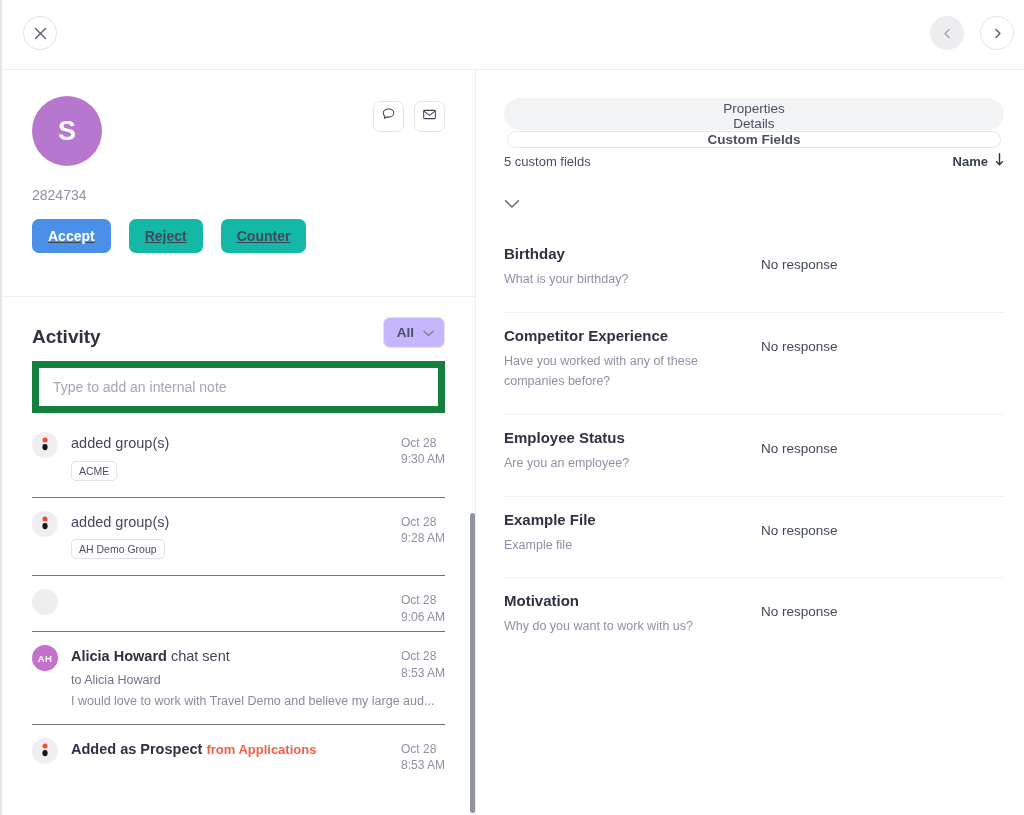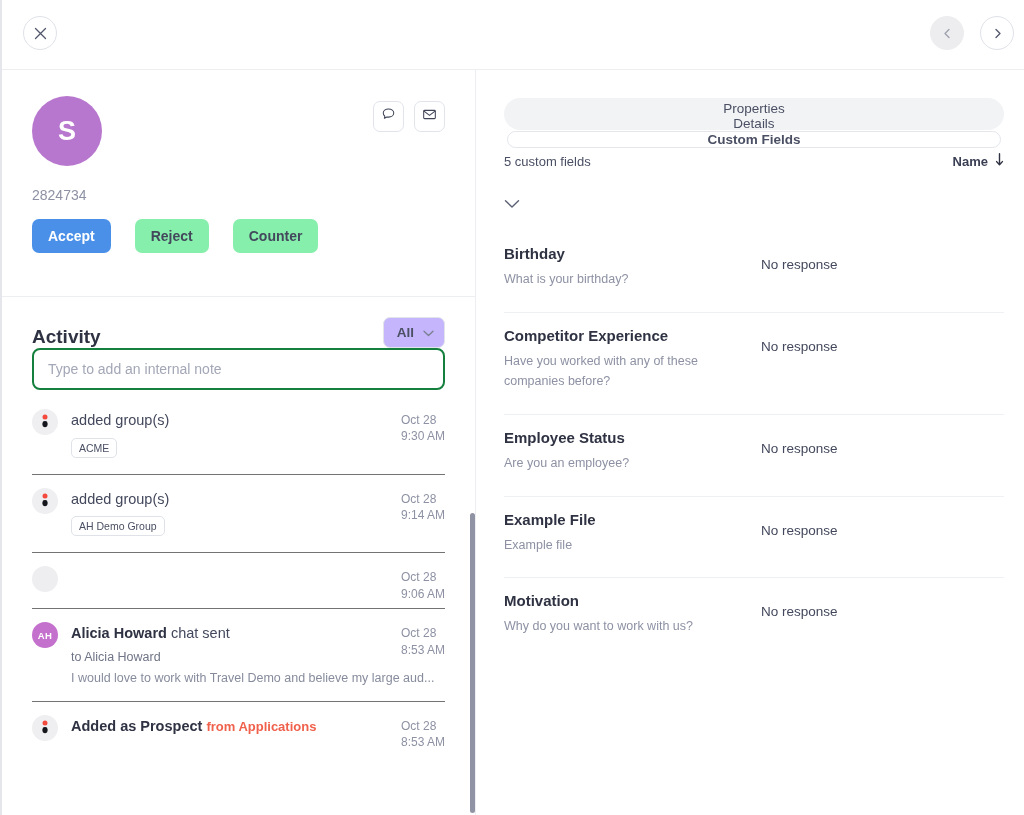--- a/index.html
+++ b/index.html
@@ -86,48 +86,49 @@
   }
   .name-row {
     display: flex; align-items: baseline; gap: 11px;
     margin-top: 21px;
   }
   .company-name {
     font-size: 25px; font-weight: 700; color: #2f3242; letter-spacing: -0.2px;
   }
   .company-id { font-size: 14px; color: #8d91a3; }
 
-  .actions { display: flex; gap: 24px; margin-top: 16px; }
+  .actions { display: flex; gap: 18px; margin-top: 16px; text-decoration: underline; }
   .pill {
     border: none; border-radius: 7px;
     padding: 9px 16px;
     font-size: 14px; font-weight: 600;
     font-family: inherit;
     cursor: pointer;
   }
   .pill.primary { background: #4a90e8; color: #fff; }
-  .pill.neutral { background: #86efac; color: #43485c; }
+  .pill.neutral { background: #14b8a6; color: #43485c; }
 
   
   .activity { position: relative; padding: 20px 30px 0 30px; }
   .activity-head {
     display: flex; align-items: flex-end; justify-content: space-between;
   }
   .activity-title { font-size: 19px; font-weight: 700; color: #2f3242; }
   .filter-select {
     border: 1px solid #e1e4ea; border-radius: 7px;
     background: #c4b5fd;
     padding: 7px 10px 7px 13px;
     display: flex; align-items: center; gap: 9px;
     font-size: 13.5px; color: #4a4f63; font-weight: 600;
     cursor: pointer;
   }
   .note-input {
+    margin-top: 13px;
     width: 100%;
-    border: 2px solid #15803d; border-radius: 8px;
+    border: 7px solid #15803d; border-radius: 0;
     padding: 11px 14px;
     font-size: 14px; font-family: inherit;
     color: #3a3f54;
     outline: none;
   }
   .note-input::placeholder { color: #a3a7b6; }
 
   .feed { margin-top: 6px; }
   .feed-item {
     position: relative;
@@ -348,21 +349,21 @@
                 <rect x="4.4" y="8" width="5.2" height="6.2" rx="2.4" fill="#15161c"></rect>
               </svg>
             </div>
             <div class="feed-body">
               <div class="feed-text">added group(s)</div>
               <span class="tag">AH Demo Group</span>
             </div>
           </div>
           <div class="feed-time">
             <div>Oct 28</div>
-            <div>9:14 AM</div>
+            <div>9:28 AM</div>
           </div>
         </div>
 
         <div class="feed-item">
           <div class="feed-row">
             <div class="feed-avatar plain"></div>
           </div>
           <div class="feed-time">
             <div>Oct 28</div>
             <div>9:06 AM</div>

